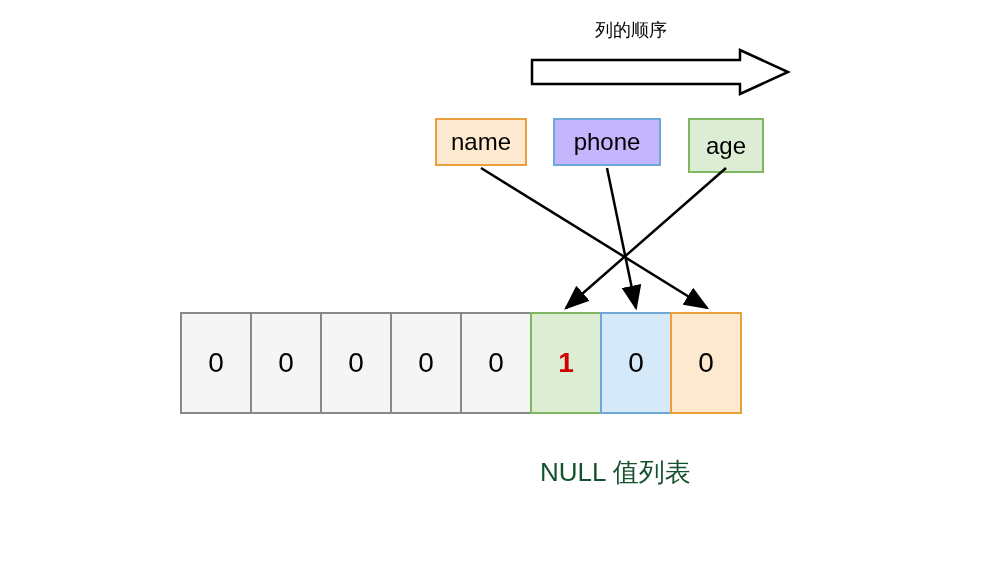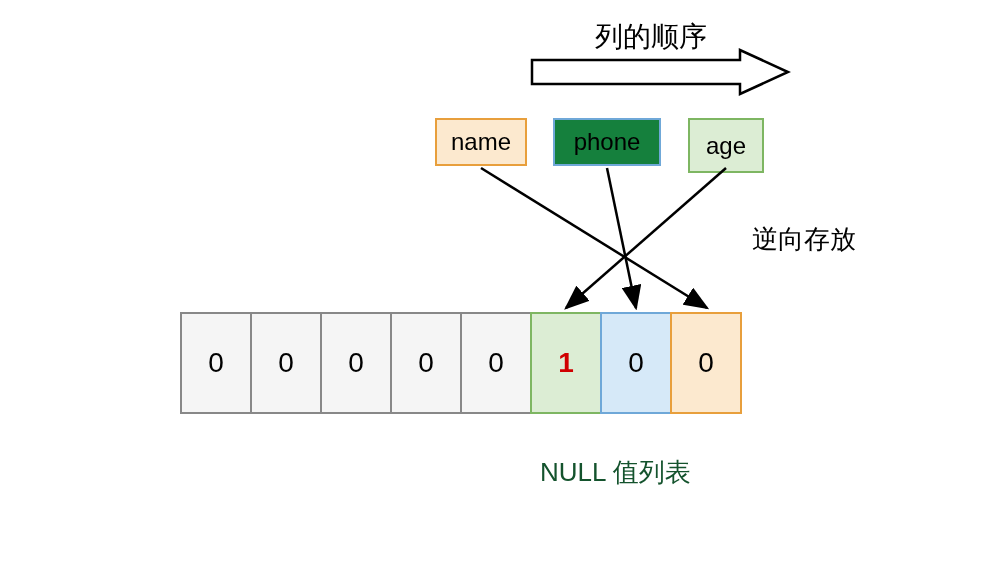--- a/index.html
+++ b/index.html
@@ -16,38 +16,38 @@
     }
     .container {
       position: absolute;
       top: 0;
       left: 0;
       width: 1004px;
       height: 566px;
     }
     .top-label {
       position: absolute;
-      font-size: 28px;
+      font-size: 18px;
       color: #000;
     }
     .column-box {
       position: absolute;
       border: 2px solid;
       display: flex;
       align-items: center;
       justify-content: center;
       font-size: 24px;
       color: #000;
     }
     .box-name {
       background: #fce9cf;
       border-color: #e89f3c;
     }
     .box-phone {
-      background: #15803d;
+      background: #c4b5fd;
       border-color: #6fa8d8;
     }
     .box-age {
       background: #dcedd4;
       border-color: #7eb662;
     }
     .side-label {
       position: absolute;
       font-size: 26px;
       color: #000;
@@ -110,21 +110,20 @@
   <div class="top-label" style="left: 595px; top: 18px;">列的顺序</div>
 
   <svg style="left: 530px; top: 48px; width: 260px; height: 48px;">
     <path d="M 2 12 L 210 12 L 210 2 L 258 24 L 210 46 L 210 36 L 2 36 Z" fill="none" stroke="#000" stroke-width="2.5"></path>
   </svg>
 
   <div class="column-box box-name" style="left: 435px; top: 118px; width: 92px; height: 48px;">name</div>
   <div class="column-box box-phone" style="left: 553px; top: 118px; width: 108px; height: 48px;">phone</div>
   <div class="column-box box-age" style="left: 688px; top: 118px; width: 76px; height: 55px;">age</div>
 
-  <div class="side-label" style="left: 752px; top: 222px;">逆向存放</div>
 
   <svg style="left: 0; top: 0; width: 1004px; height: 566px; pointer-events: none;">
     <defs>
       <marker id="arrowhead" markerWidth="10" markerHeight="8" refX="9" refY="4" orient="auto">
         <polygon points="0 0, 10 4, 0 8" fill="#000"></polygon>
       </marker>
     </defs>
 
     <line x1="481" y1="168" x2="707" y2="308" stroke="#000" stroke-width="2.5" marker-end="url(#arrowhead)"></line>
 

